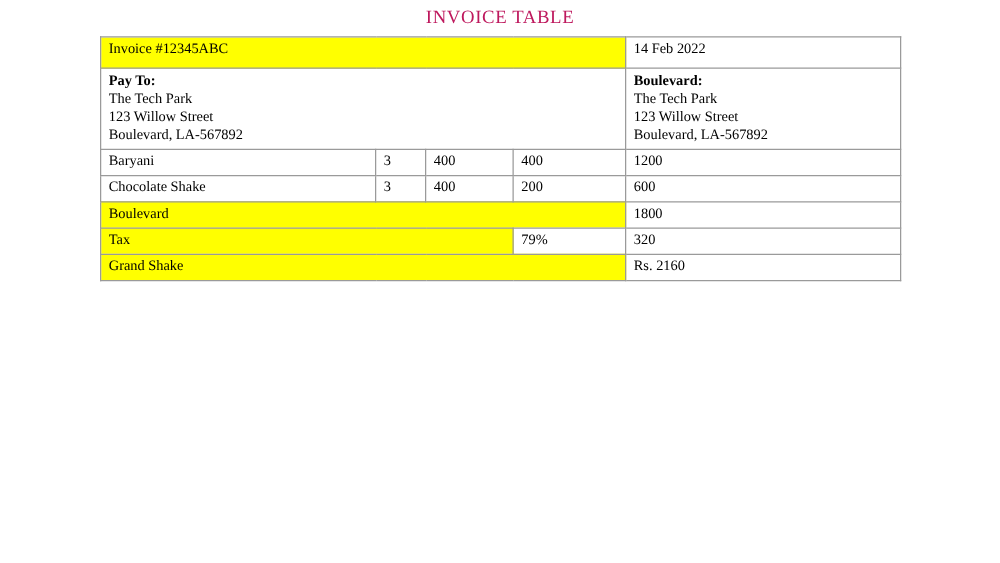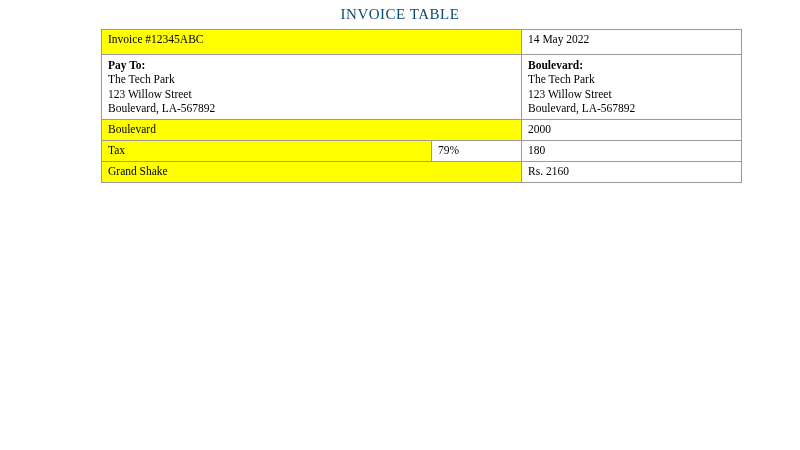--- a/index.html
+++ b/index.html
@@ -13,24 +13,24 @@
     font-family: "Liberation Serif", serif;
     color: #000000;
   }
   .page-title {
     text-align: center;
     font-family: "Liberation Serif", serif;
     font-size: 15px;
     letter-spacing: 0.5px;
     padding-top: 6px;
     padding-bottom: 6px;
-    color: #0c4a6e;
+    color: #be185d;
   }
   .invoice-wrap {
-    padding-left: 101px;
+    padding-left: 80px;
     padding-right: 80px;
   }
   table.invoice {
     width: 640px;
     border-collapse: collapse;
     table-layout: fixed;
     font-size: 11.5px;
     font-family: "Liberation Serif", serif;
   }
   table.invoice td, table.invoice th {
@@ -76,44 +76,58 @@
     <colgroup>
       <col class="c1">
         <col class="c2">
         <col class="c3">
         <col class="c4">
         <col class="c5">
     </colgroup>
     <tbody>
       <tr>
         <td class="hl bold cell-head" colspan="4">Invoice #12345ABC</td>
-        <td class="bold cell-head">14 May 2022</td>
+        <td class="bold cell-head">14 Feb 2022</td>
       </tr>
       <tr>
         <td class="party-cell" colspan="4">
           <div class="bold addr-line">Pay To:</div>
           <div class="addr-line">The Tech Park</div>
           <div class="addr-line">123 Willow Street</div>
           <div class="addr-line">Boulevard, LA-567892</div>
         </td>
         <td class="party-cell">
           <div class="bold addr-line">Boulevard:</div>
           <div class="addr-line">The Tech Park</div>
           <div class="addr-line">123 Willow Street</div>
           <div class="addr-line">Boulevard, LA-567892</div>
         </td>
       </tr>
       <tr>
+        <td class="row-cell">Baryani</td>
+        <td class="row-cell">3</td>
+        <td class="row-cell">400</td>
+        <td class="row-cell">400</td>
+        <td class="row-cell">1200</td>
+      </tr>
+      <tr>
+        <td class="row-cell">Chocolate Shake</td>
+        <td class="row-cell">3</td>
+        <td class="row-cell">400</td>
+        <td class="row-cell">200</td>
+        <td class="row-cell">600</td>
+      </tr>
+      <tr>
         <td class="hl bold row-cell" colspan="4">Boulevard</td>
-        <td class="row-cell">2000</td>
+        <td class="row-cell">1800</td>
       </tr>
       <tr>
         <td class="hl bold row-cell" colspan="3">Tax</td>
         <td class="row-cell">79%</td>
-        <td class="row-cell">180</td>
+        <td class="row-cell">320</td>
       </tr>
       <tr>
         <td class="hl bold row-cell" colspan="4">Grand Shake</td>
         <td class="row-cell">Rs. 2160</td>
       </tr>
     </tbody>
   </table>
 </div>
 
 </body></html>

